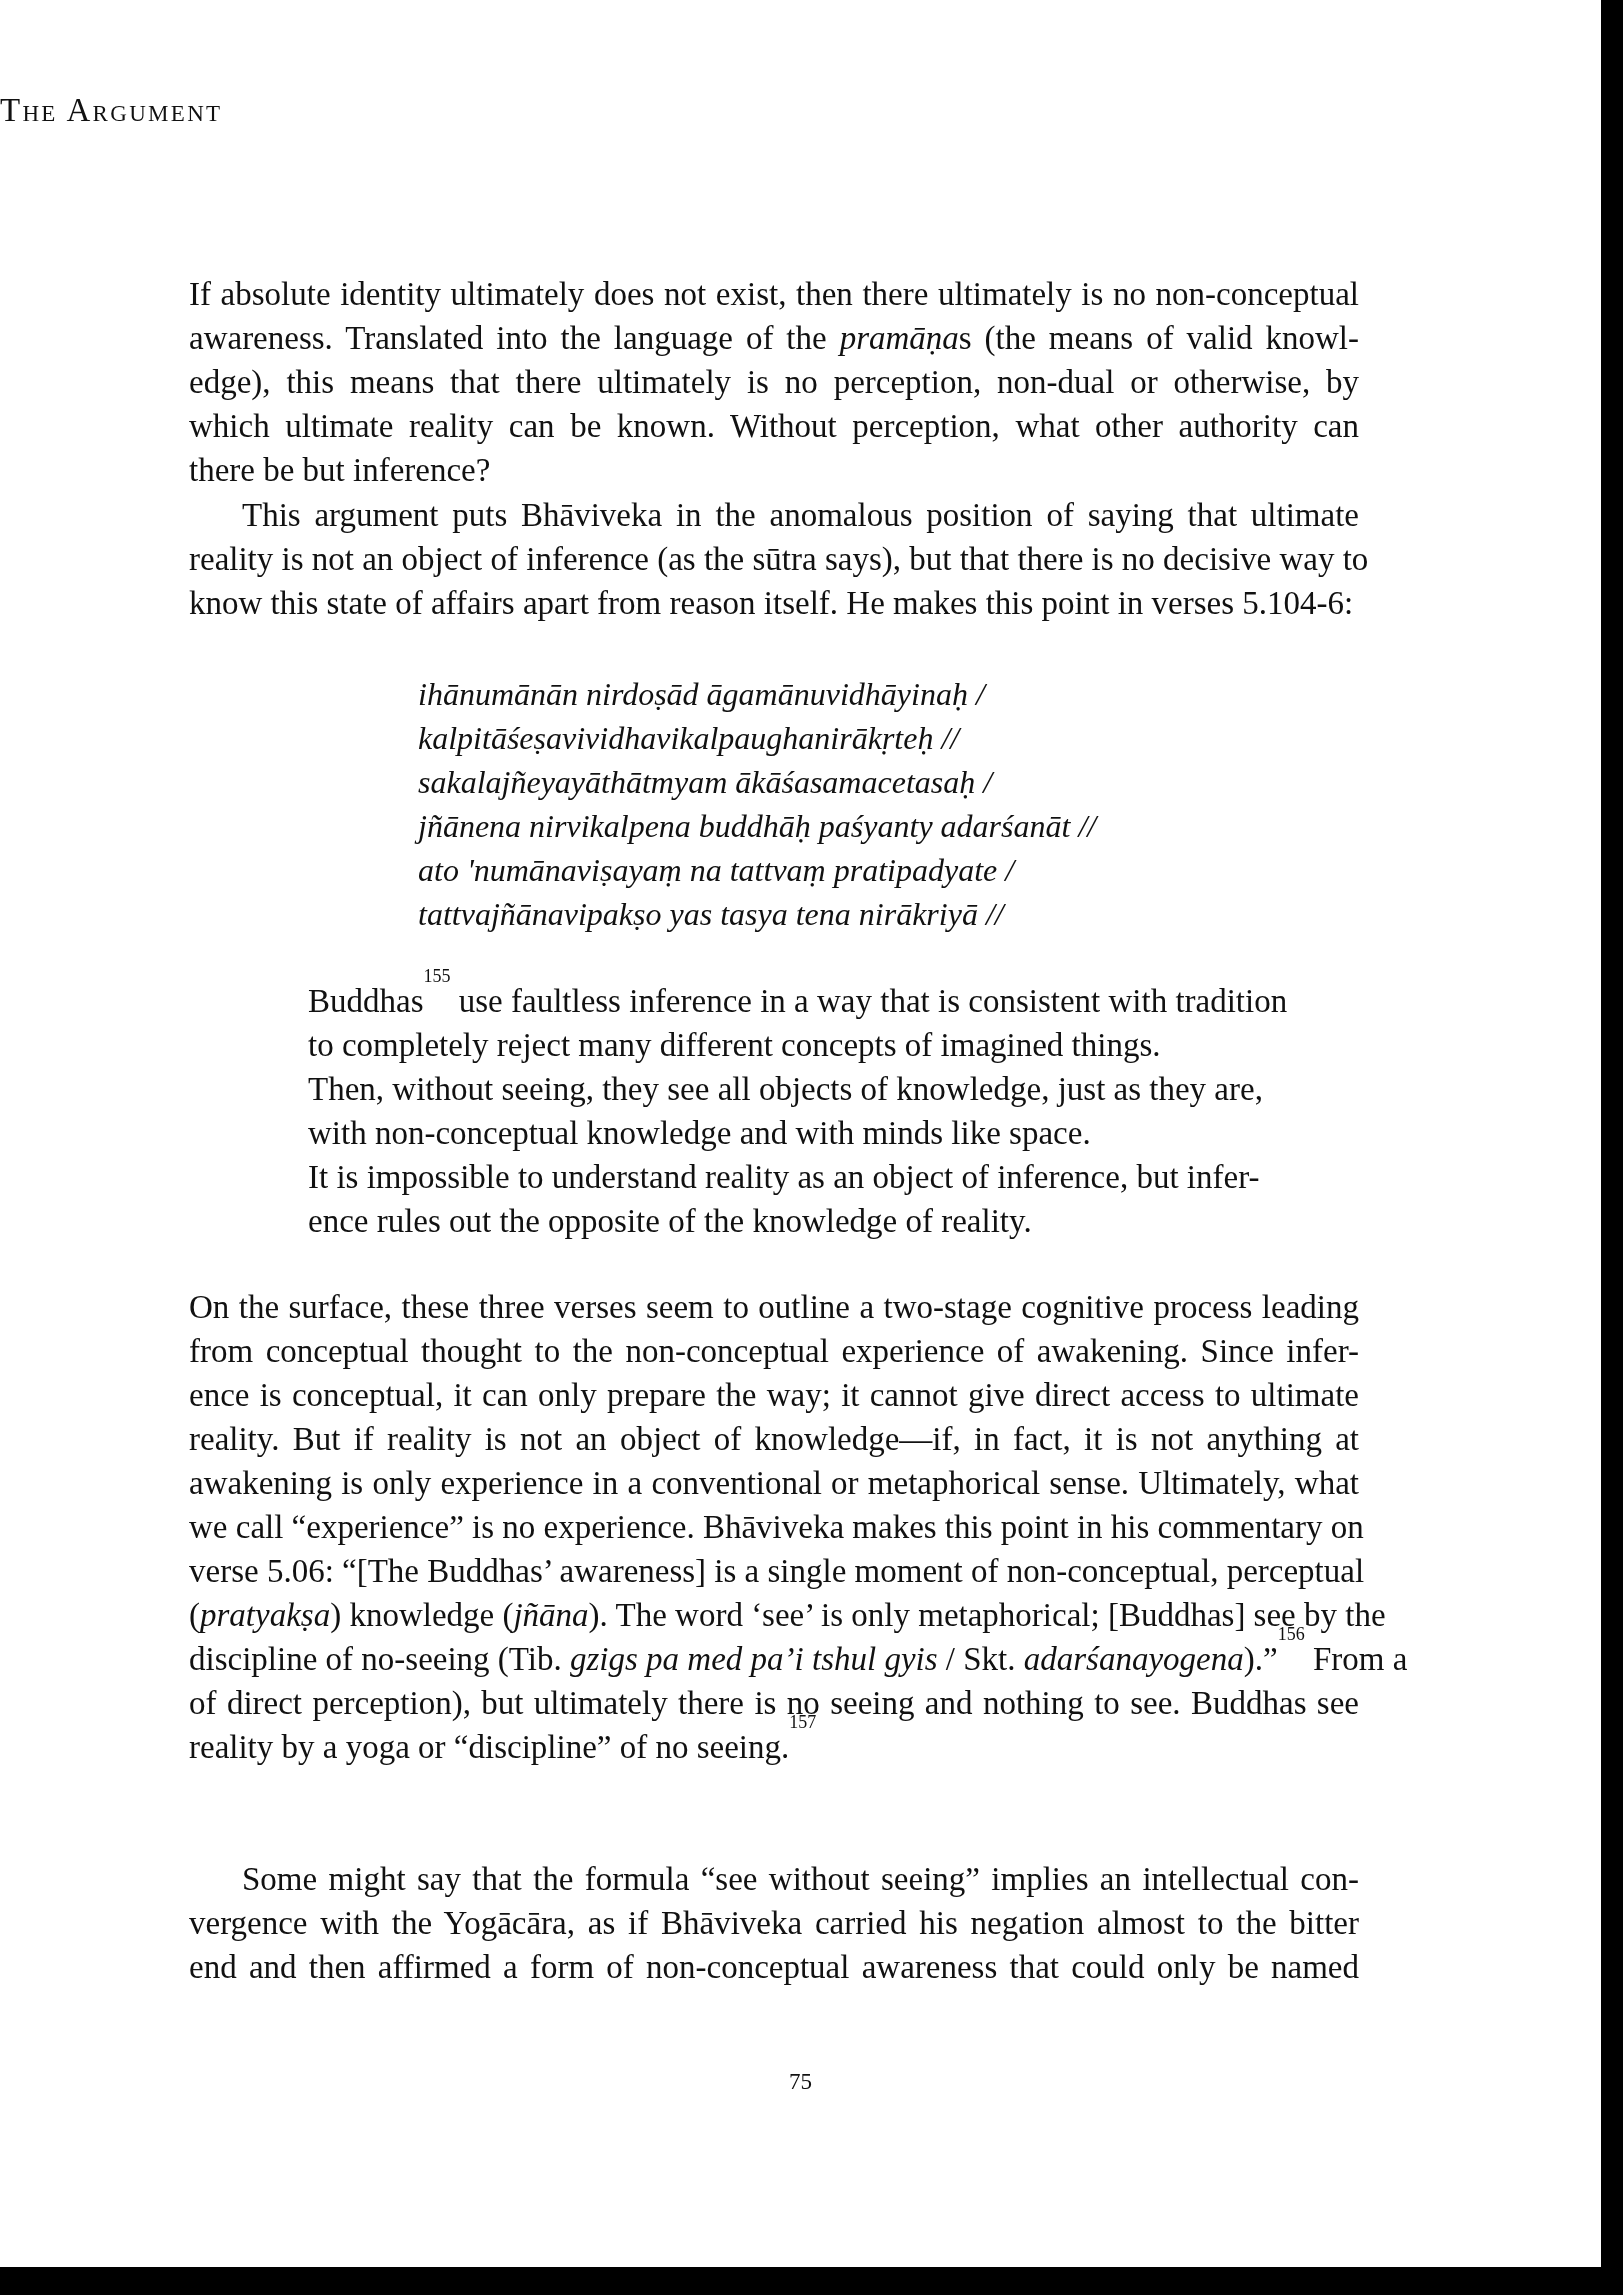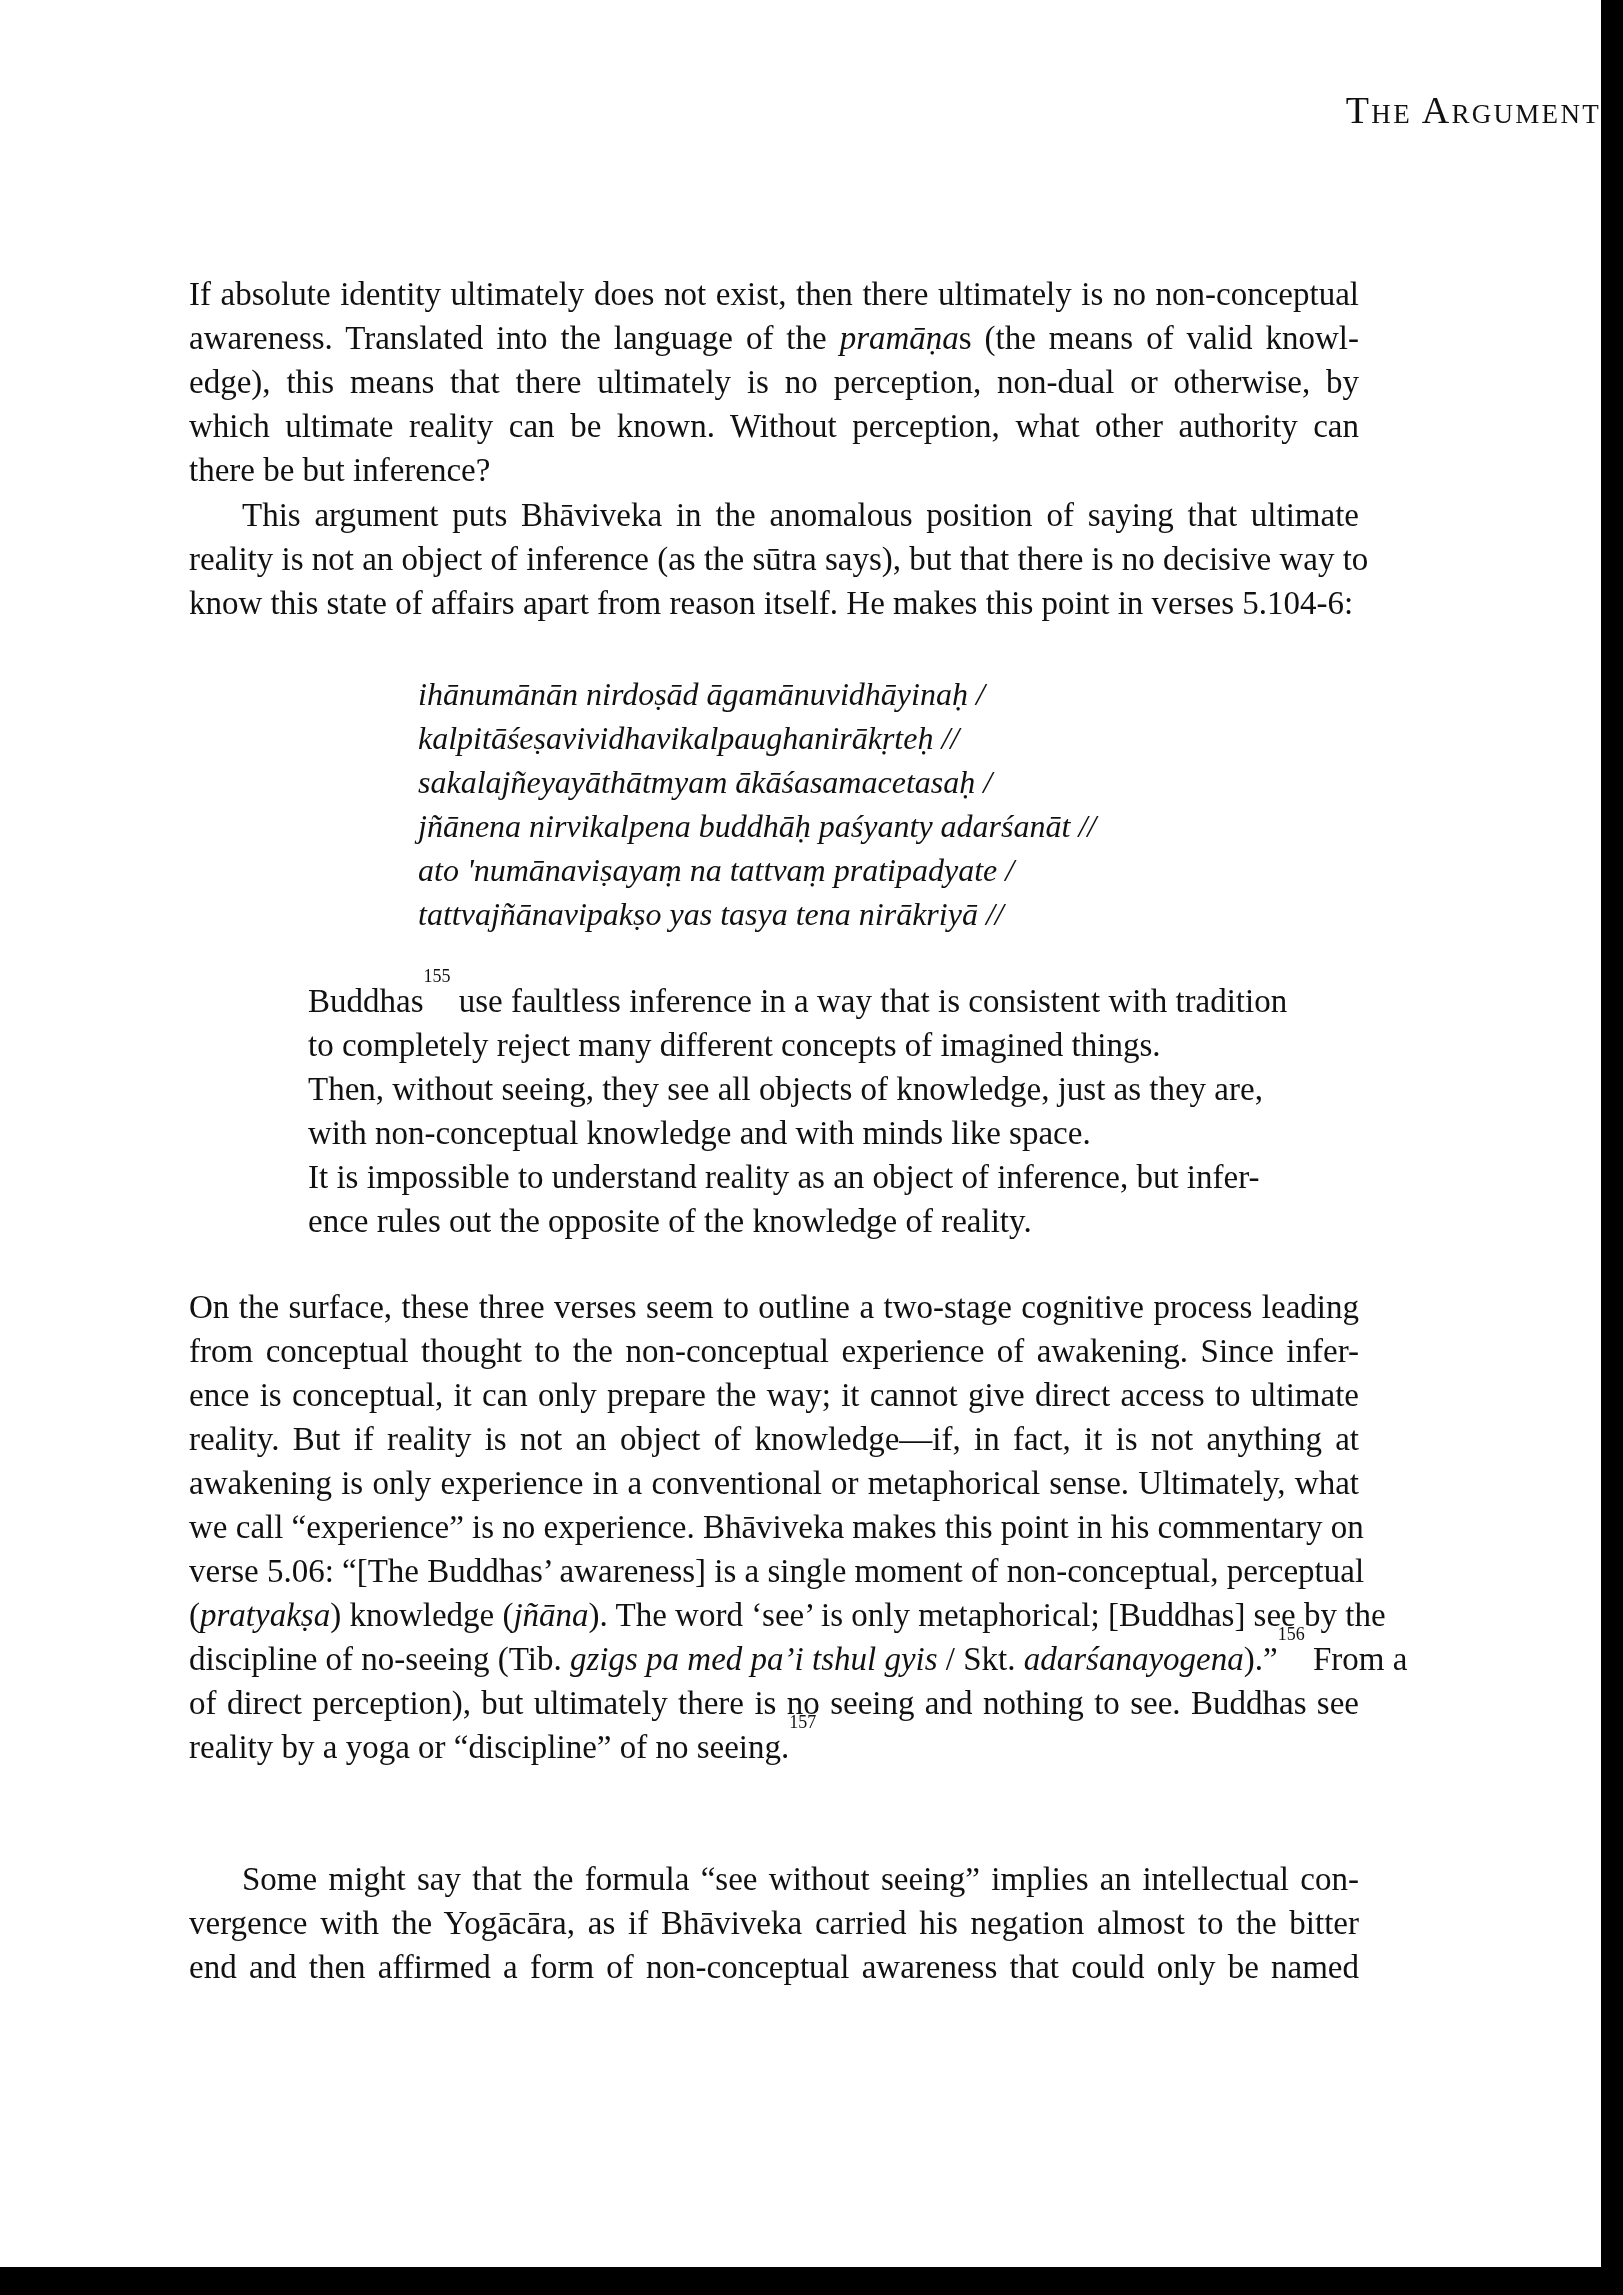--- a/index.html
+++ b/index.html
@@ -10,21 +10,21 @@
   }
   .page {
     position: absolute; left: 0; top: 0; width: 1601px; height: 2267px;
     background: #ffffff;
   }
   .edge-right { position: absolute; left: 1601px; top: 0; width: 23px; height: 2295px; background: #000; }
   .edge-bottom { position: absolute; left: 0; top: 2267px; width: 1624px; height: 29px; background: #000; }
 
   .running-head {
     position: absolute; left: 0; width: 1601px; top: 88px;
-    text-align: right; font-size: 38px; letter-spacing: 2.3px;
+    text-align: left; font-size: 33px; letter-spacing: 2.3px;
     font-variant: small-caps; line-height: 44px;
   }
   .block { position: absolute; font-size: 33px; line-height: 44px; }
   .body-text { left: 189px; width: 1170px; text-align: justify; }
   .line { display: block; white-space: nowrap; text-align-last: justify; }
   .line.last { text-align-last: left; }
   .indent { padding-left: 53px; }
   .verse { left: 418px; width: 757px; font-style: italic; font-size: 32px; }
   .verse .line { text-align-last: left; }
   .trans { left: 308px; width: 1006px; }
@@ -88,17 +88,18 @@
     <span class="line">of direct perception), but ultimately there is no seeing and nothing to see. Buddhas see</span>
     <span class="line last"><span>reality by a yoga or “discipline” of no seeing.</span><sup>157</sup></span>
   </div>
 
   <div class="block body-text" style="top:1857px;">
     <span class="line indent">Some might say that the formula “see without seeing” implies an intellectual con-</span>
     <span class="line">vergence with the Yogācāra, as if Bhāviveka carried his negation almost to the bitter</span>
     <span class="line">end and then affirmed a form of non-conceptual awareness that could only be named</span>
   </div>
 
+  <div class="page-number">75</div>
 </div>
 
 <div class="edge-right"></div>
 <div class="edge-bottom"></div>
 
 
 </body></html>

